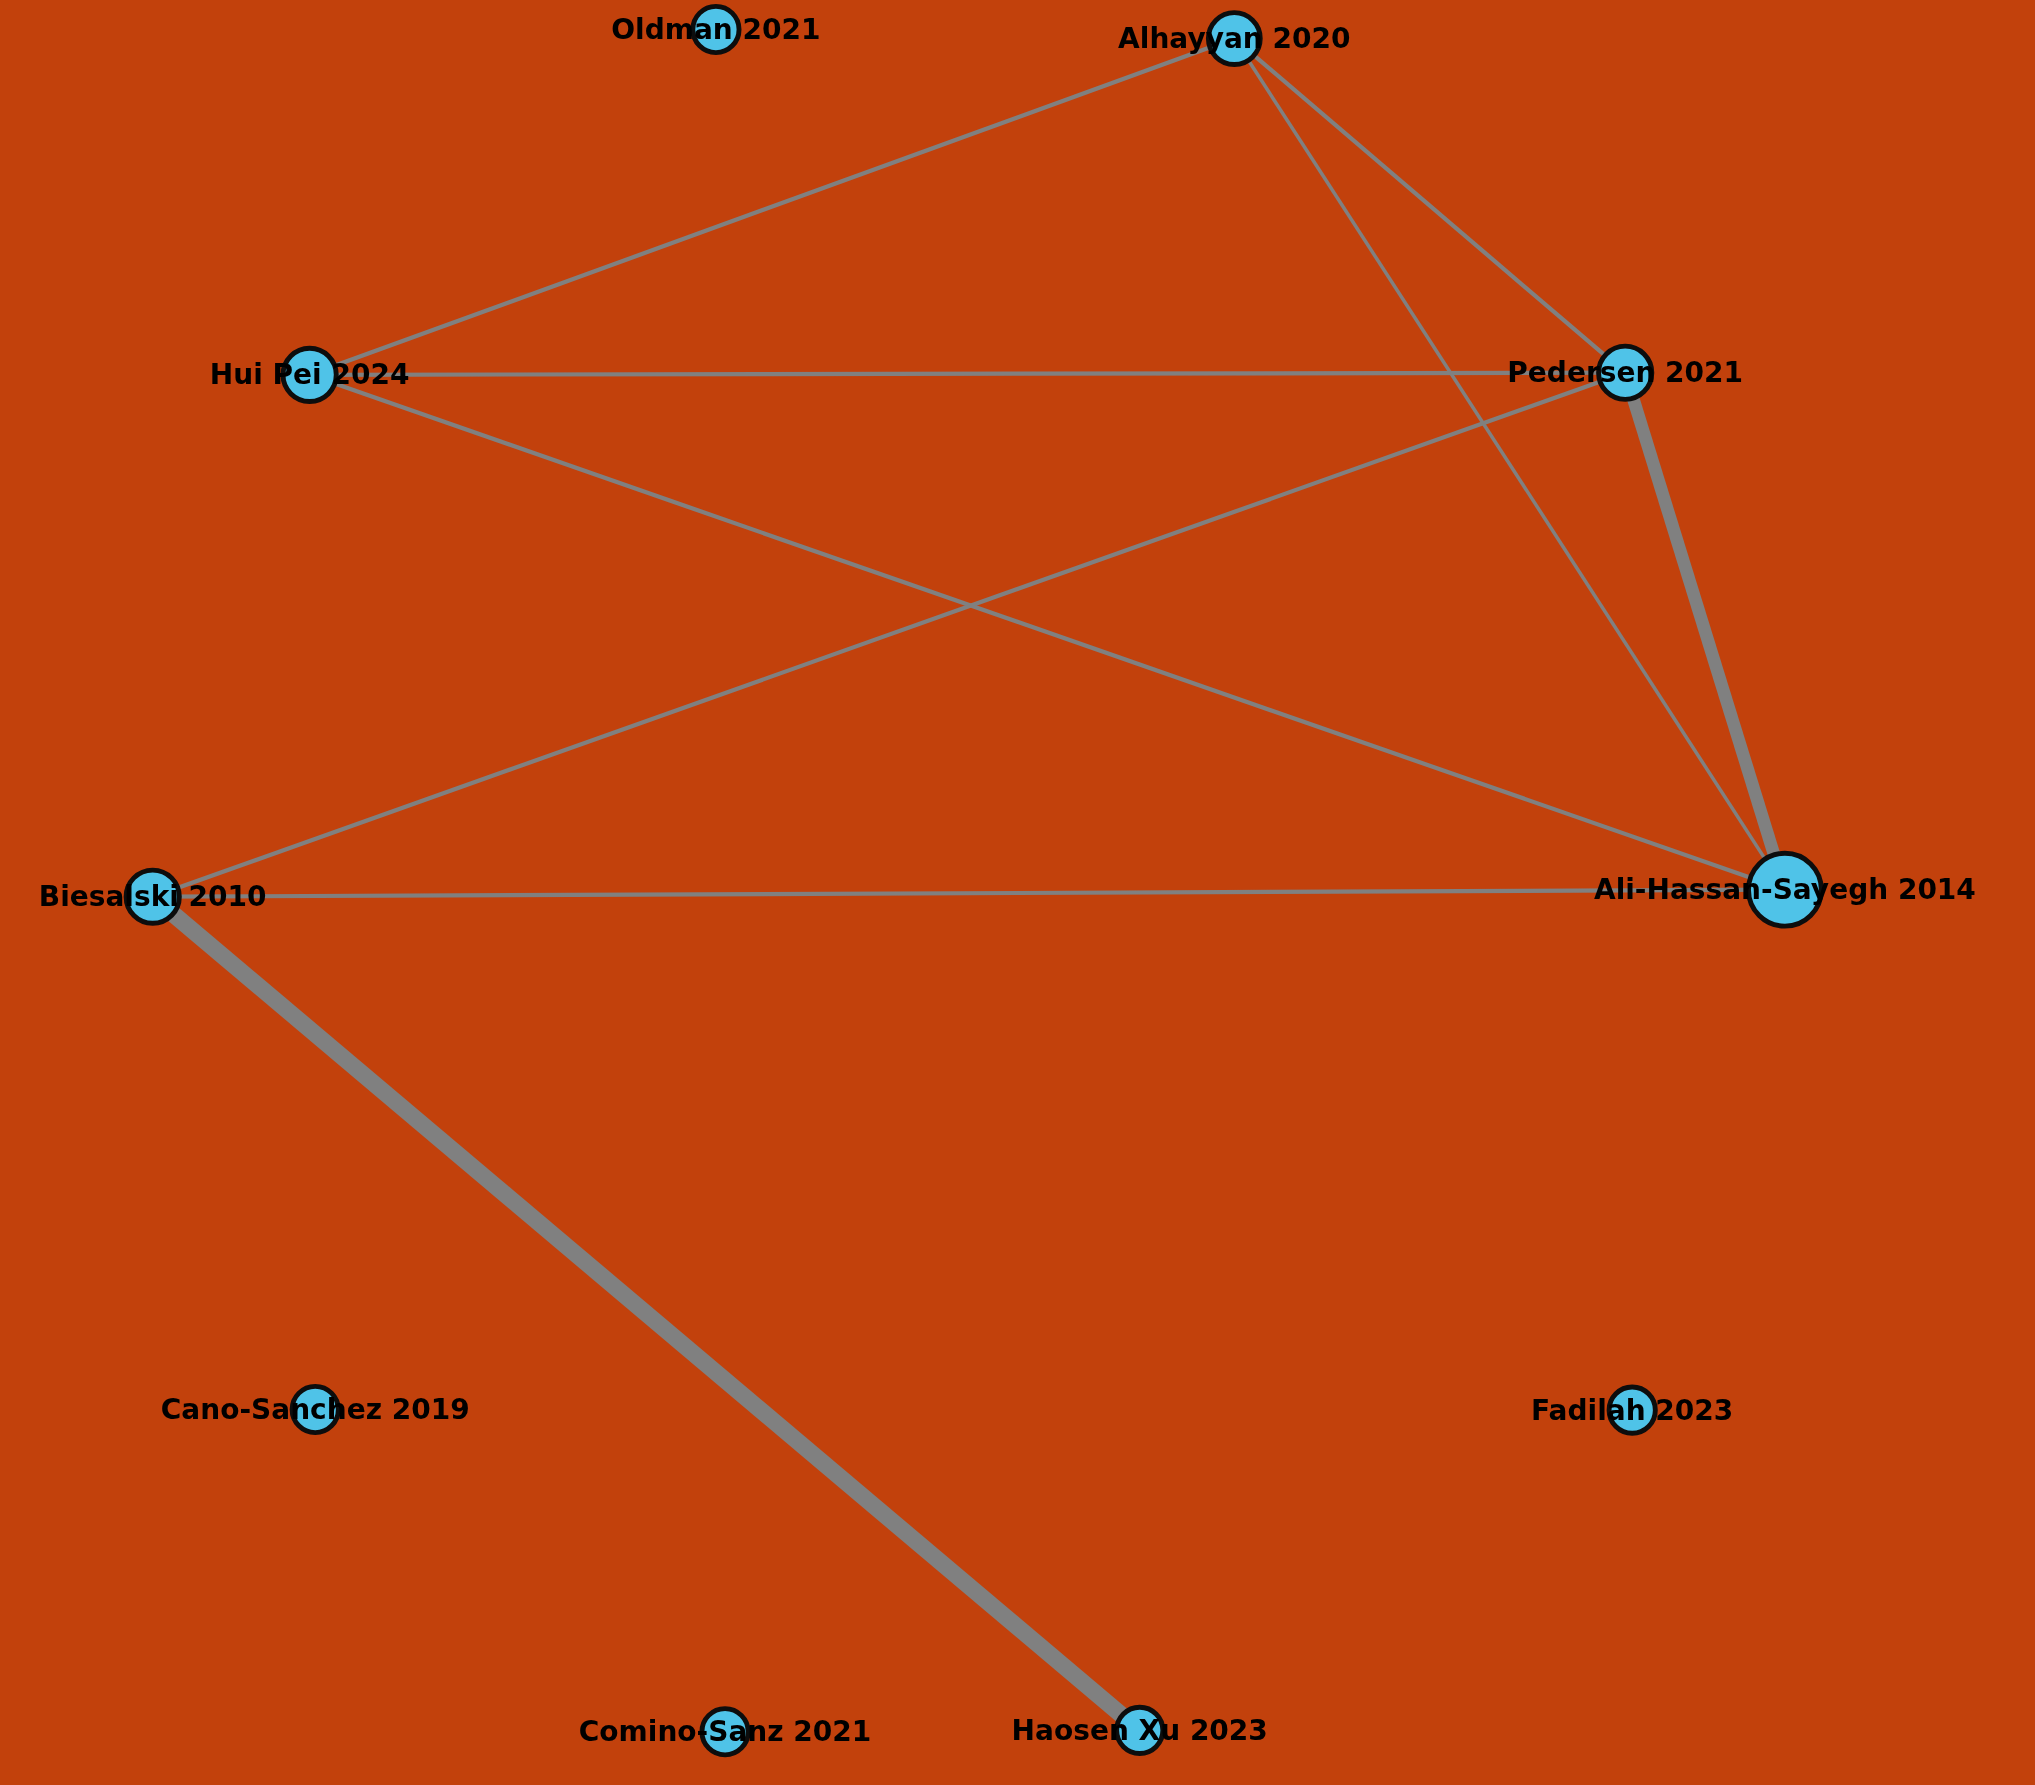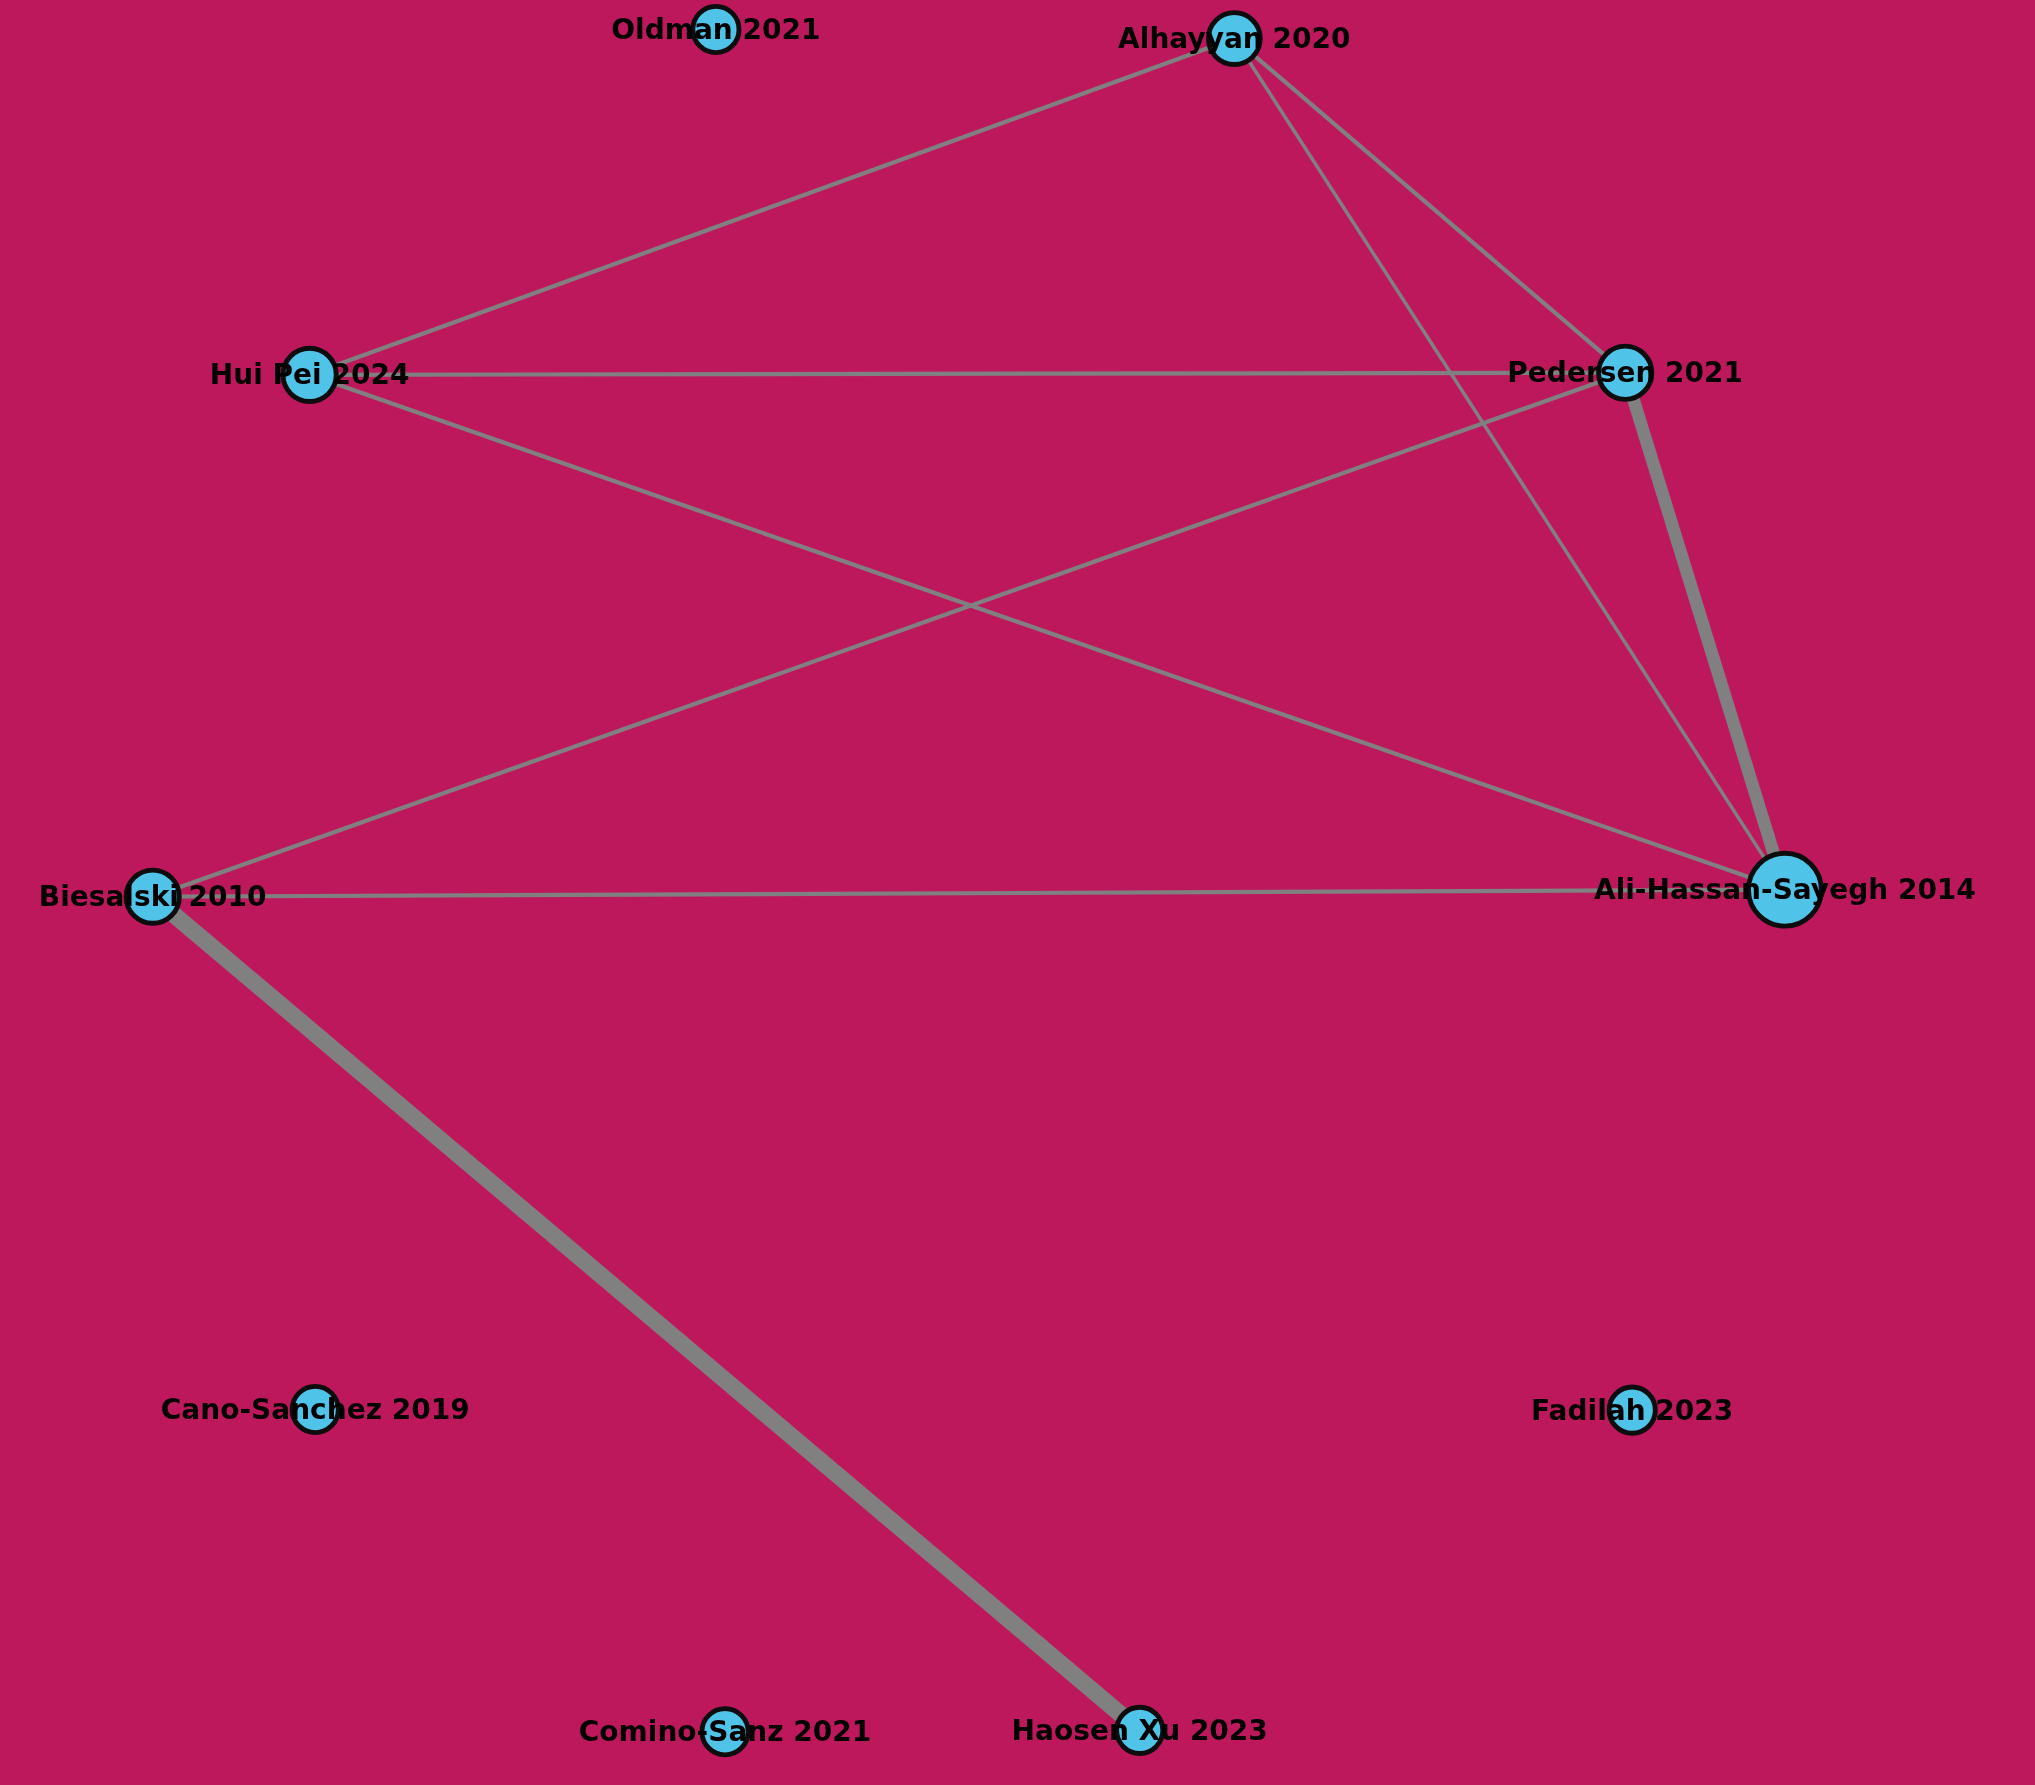--- a/index.html
+++ b/index.html
@@ -4,21 +4,21 @@
 <style>
   html, body {
     margin: 0;
     padding: 0;
     background: #ffffff;
   }
   #canvas {
     position: relative;
     width: 2035px;
     height: 1785px;
-    background: #be185d;
+    background: #c2410c;
     overflow: hidden;
     font-family: "DejaVu Sans", sans-serif;
   }
   #graph-svg {
     position: absolute;
     left: 0;
     top: 0;
     width: 2035px;
     height: 1785px;
   }

